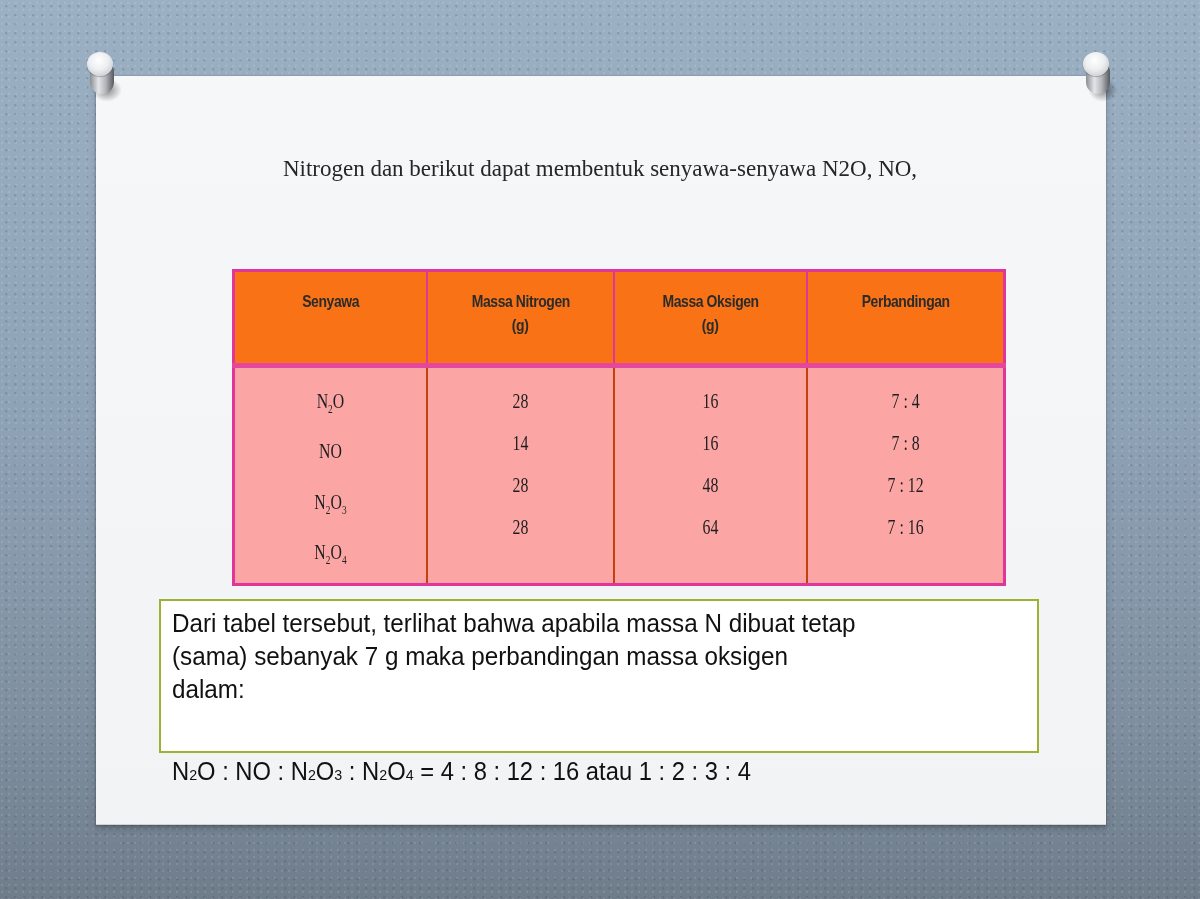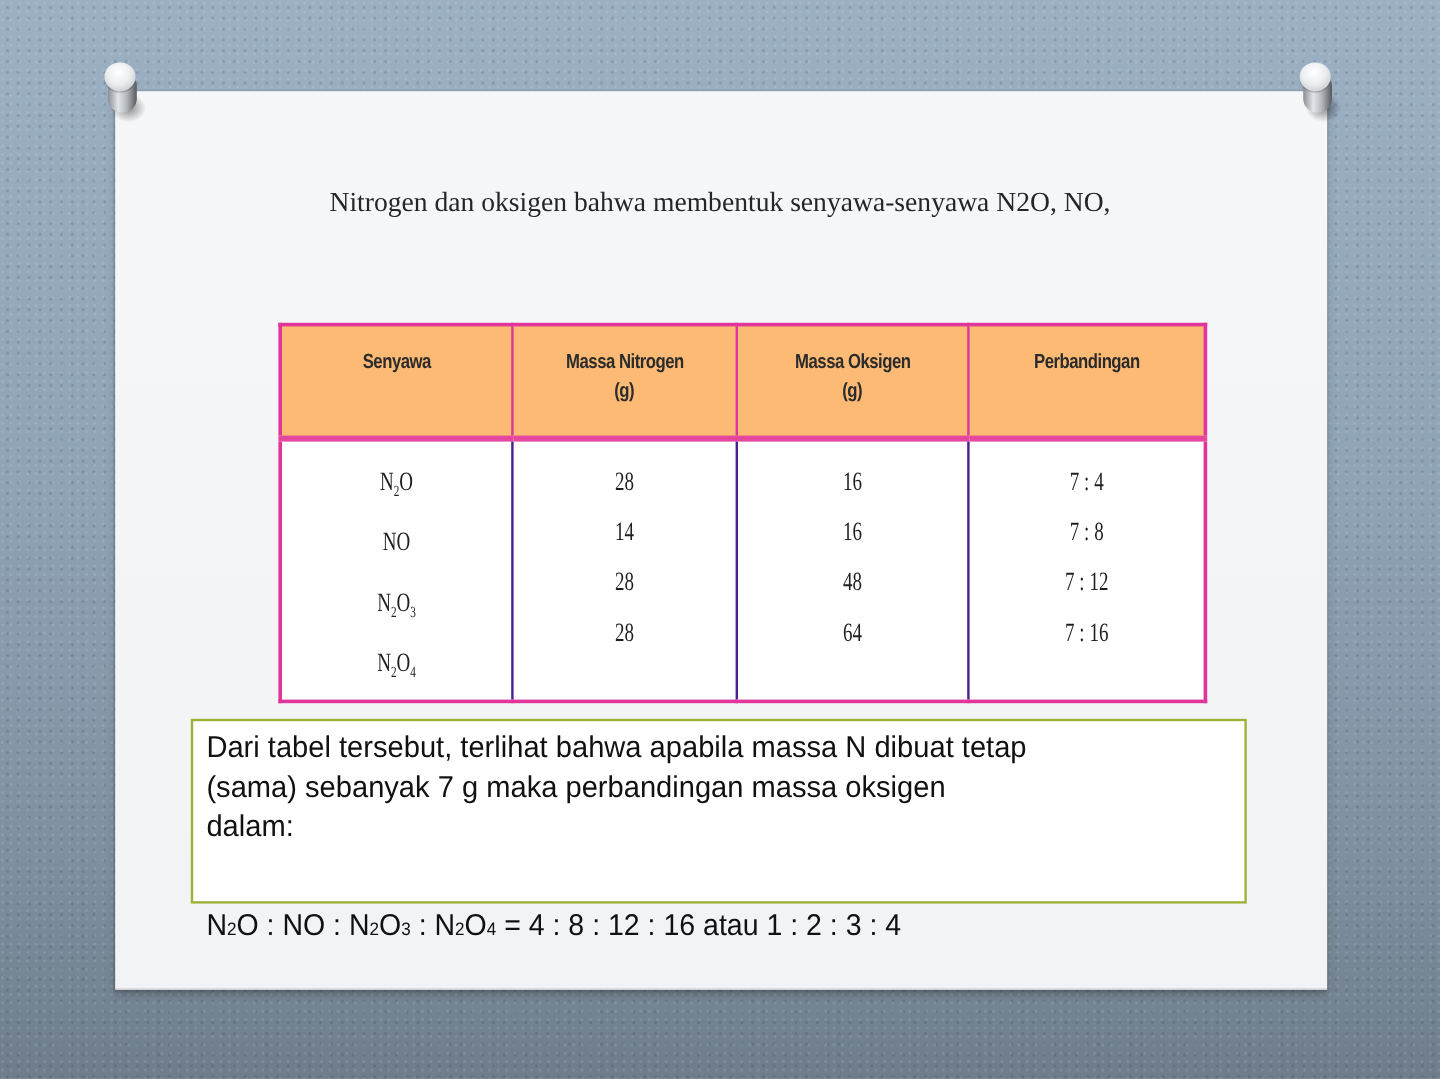--- a/index.html
+++ b/index.html
@@ -84,50 +84,50 @@
       position: absolute;
       left: 232px;
       top: 269px;
       width: 774px;
       height: 298px;
       border-collapse: collapse;
       border: 3px solid #e0359a;
       font-family: "Liberation Sans", sans-serif;
     }
     .chem-table th {
-      background: #fdba74;
+      background: #f97316;
       color: #2b2b2b;
       font-weight: bold;
       font-size: 17px;
       letter-spacing: -0.5px;
       line-height: 24px;
       vertical-align: top;
       padding-top: 18px;
       height: 72px;
       border-left: 2px solid #e0359a;
       border-right: 2px solid #e0359a;
       border-bottom: 5px solid #e5479f;
       text-align: center;
       transform-origin: center;
     }
     .chem-table th span.hdr {
       display: inline-block;
       transform: scaleX(0.82);
     }
     .chem-table td {
-      background: #ffffff;
+      background: #fca5a5;
       color: #1e1e1e;
       font-family: "Liberation Serif", serif;
       font-size: 22px;
       line-height: 42px;
       text-align: center;
       vertical-align: top;
       padding-top: 12px;
       border-left: 2px solid #e0359a;
-      border-right: 2px solid #4c1d95;
+      border-right: 2px solid #c2410c;
     }
     .chem-table td .cellline {
       display: block;
       transform: scaleX(0.72);
     }
     .chem-table td sub { font-size: 13px; }
     .col1 { width: 190px; }
     .col2 { width: 184px; }
     .col3 { width: 190px; margin-left: 38px; }
     .col4 { width: 194px; }
@@ -184,21 +184,21 @@
     <div class="body"></div>
     <div class="head"></div>
 </div>
 <div class="pin pin-right">
   <div class="shadow"></div>
     <div class="body"></div>
     <div class="head"></div>
 </div>
 
 <div class="intro">
-  <div>Nitrogen dan oksigen bahwa membentuk senyawa-senyawa N2O, NO,</div>
+  <div>Nitrogen dan berikut dapat membentuk senyawa-senyawa N2O, NO,</div>
 </div>
 
 <table class="chem-table">
   <thead>
     <tr>
       <th class="col1">
         <span class="hdr">Senyawa</span>
       </th>
       <th class="col2">
         <span class="hdr">Massa Nitrogen</span><br>

